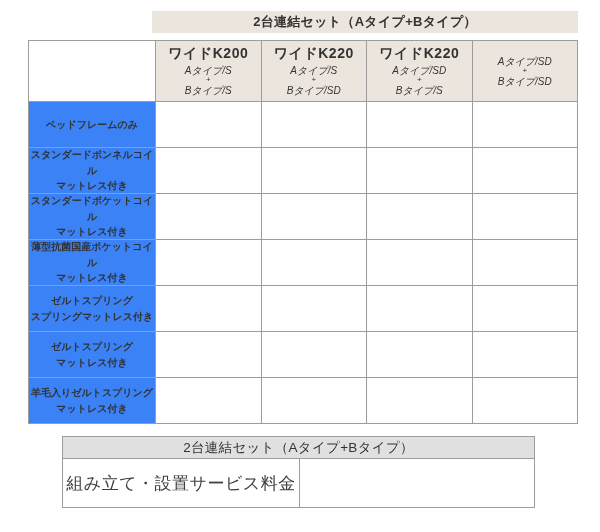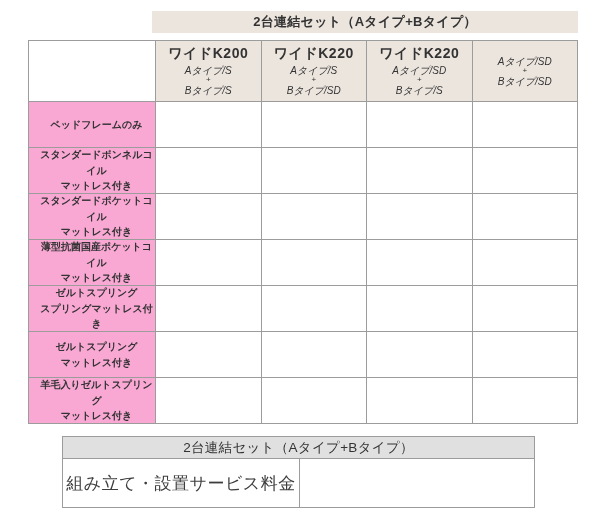--- a/index.html
+++ b/index.html
@@ -51,26 +51,25 @@
   }
   .corner { background: #ffffff; }
   .colhead { background: #ece5de; }
   .col-size {
     font-size: 14px; font-weight: bold;
     letter-spacing: 0.5px; line-height: 1.25;
   }
   .col-sub { font-size: 10px; line-height: 1.3; margin-top: 1px; font-style: italic; }
   .col-plus { font-size: 8px; line-height: 0.75; }
   .rowlabel {
-    background: #f9a8d4;
+    background: #3b82f6;
     font-size: 10px; font-weight: bold;
     text-align: center;
     white-space: pre-line;
     line-height: 1.55;
-    padding-left: 9px;
   }
 
   
   .bottom-table {
     position: absolute;
     left: 62px; top: 436px;
     width: 473px;
     border: 1px solid #9c9c9c;
     box-sizing: border-box;
     background: #ffffff;

